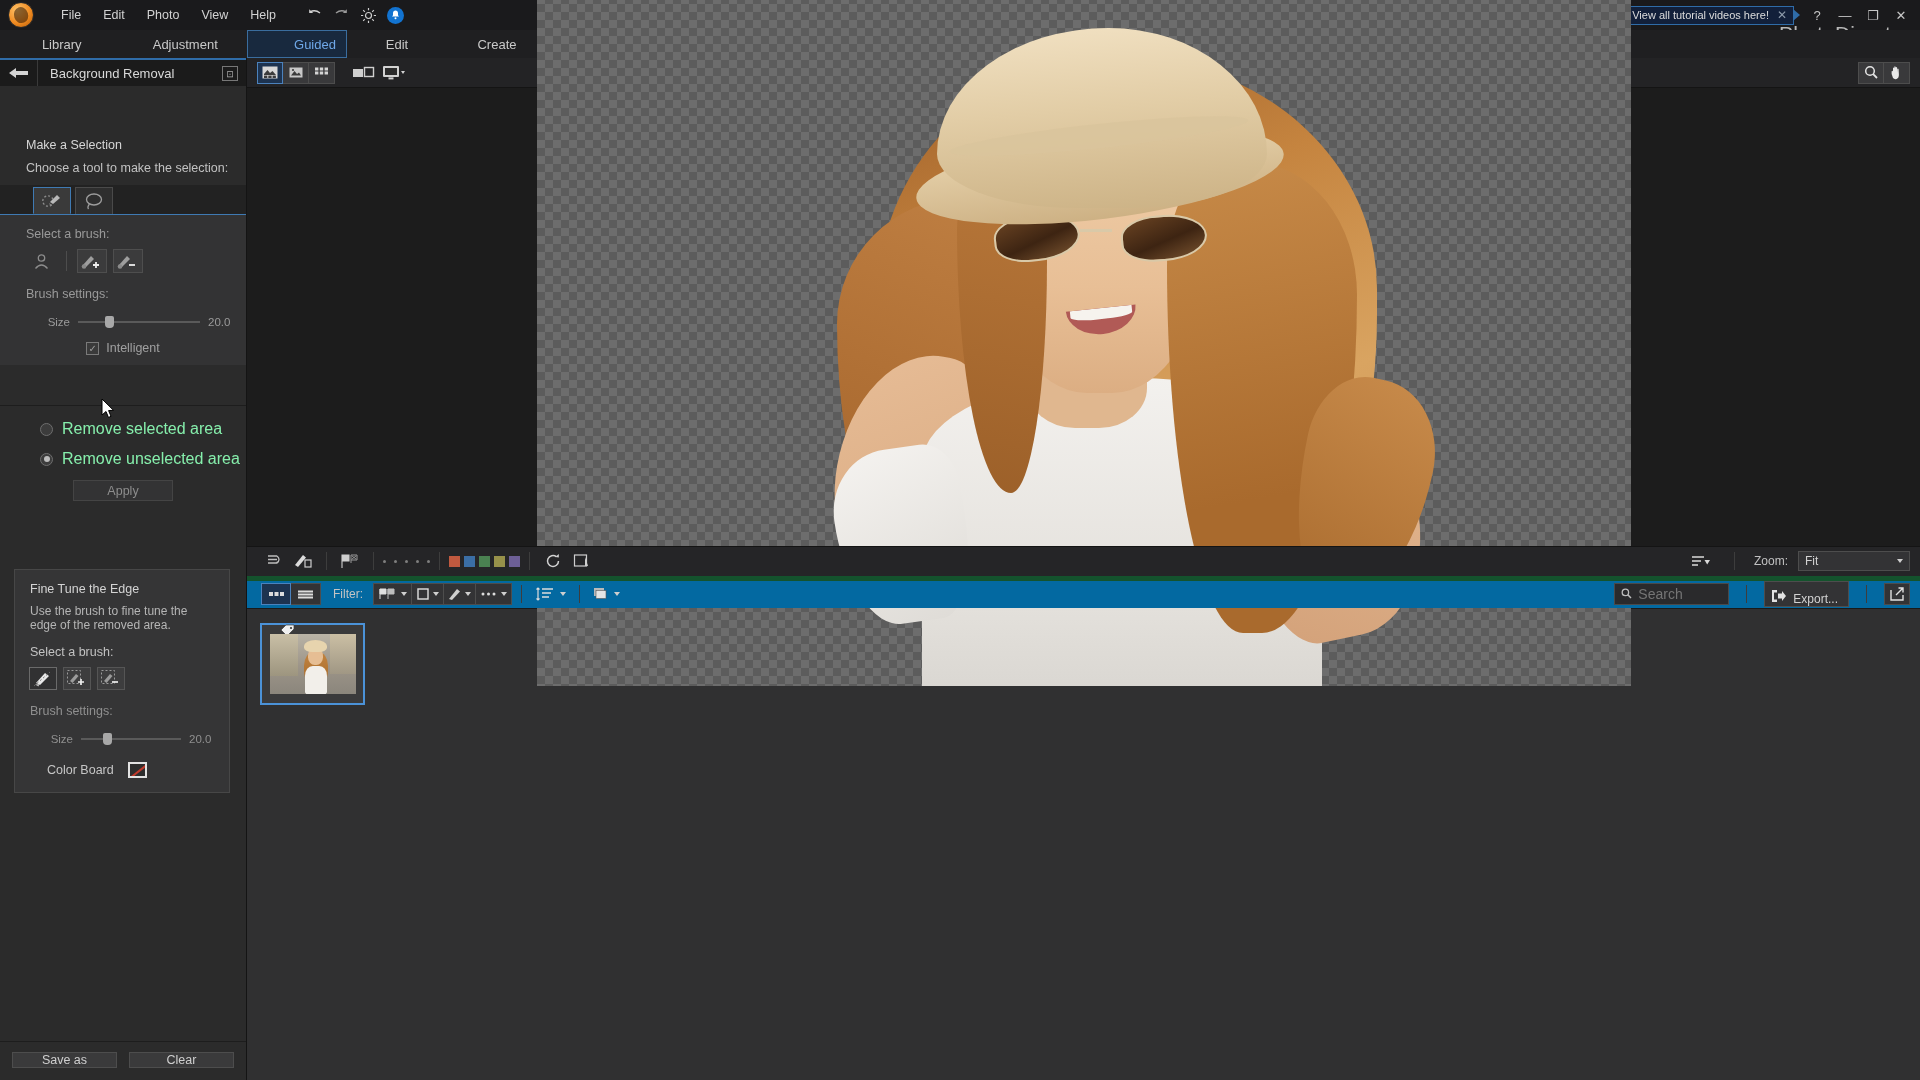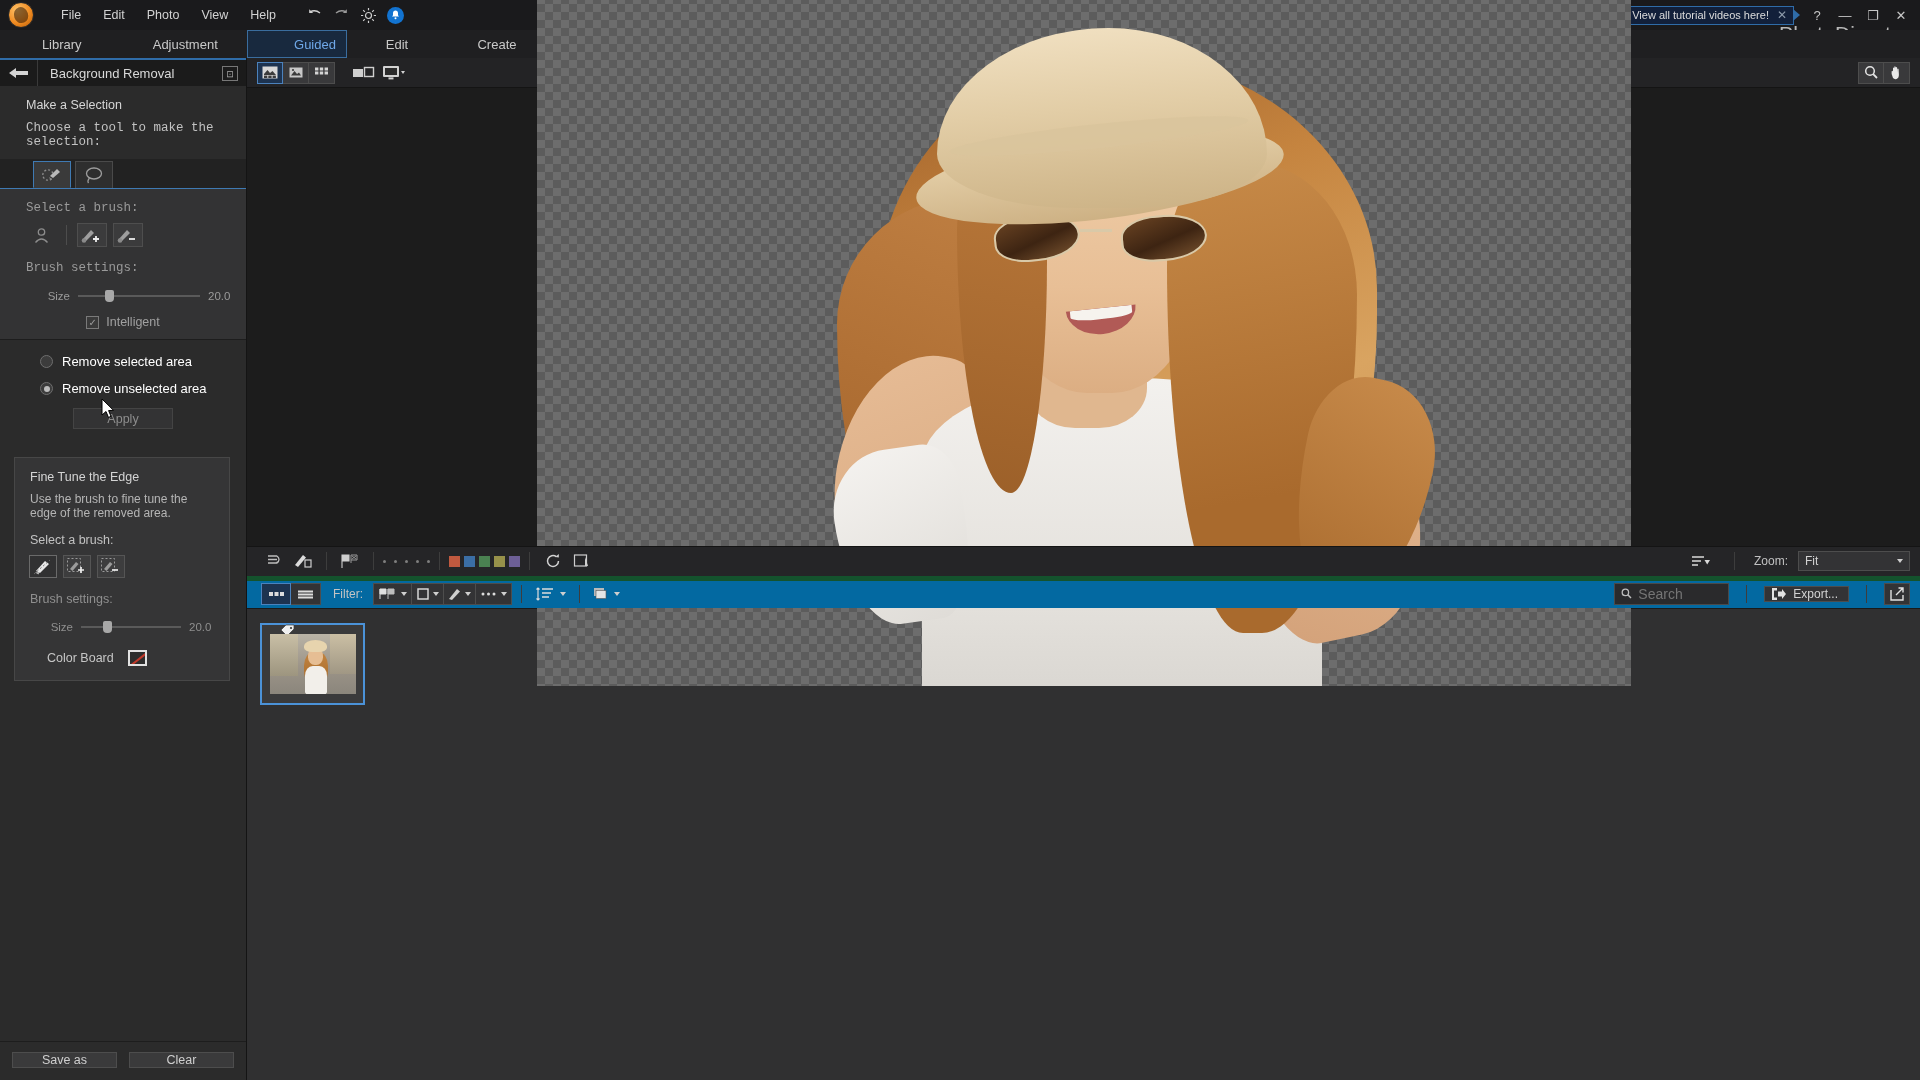--- a/index.html
+++ b/index.html
@@ -89,40 +89,40 @@
   .mtab.active {
     color: #6fa8e8; background: #18293e; border: 1px solid #3a6d9e; padding-left: 36px;
   }
 
   
   .bodyrow { flex: 1; display: flex; min-height: 0; }
 
   
   .leftpanel {
     width: 247px; background: #2b2b2b; display: flex; flex-direction: column;
-    border-right: 1px solid #141414; flex: none; position: relative;
+    border-right: 1px solid #141414; flex: none; position: relative; gap: 40px;
   }
   .lp-header {
     height: 28px; background: #1b1b1b; display: flex; align-items: center;
     border-top: 2px solid #2f6ca8; position: relative;
   }
   .lp-back {
     width: 38px; height: 26px; display: flex; align-items: center; justify-content: center;
     border-right: 1px solid #3a3a3a; cursor: default;
   }
   .lp-title { font-size: 13px; color: #d9d9d9; margin-left: 12px; }
   .lp-expand {
     position: absolute; right: 8px; top: 6px; width: 16px; height: 15px;
     border: 1px solid #777; display: flex; align-items: center; justify-content: center;
     font-size: 9px; color: #aaa; cursor: default;
   }
 
   .section-a { background: #2b2b2b; padding: 12px 0 0 0; }
   .lbl-main { font-size: 12.5px; color: #d6d6d6; padding: 0 0 0 26px; margin-bottom: 9px; }
-  .lbl-sub  { font-size: 12.5px; color: #c2c2c2; padding: 0 0 0 26px; margin-bottom: 10px; font-family: Liberation Mono, monospace; }
+  .lbl-sub  { font-size: 12.5px; color: #c2c2c2; padding: 0 0 0 26px; margin-bottom: 10px; }
 
   .tooltabs { display: flex; padding-left: 33px; align-items: flex-end; height: 30px;
               border-bottom: 1px solid #3f7ab3; background: #222; }
   .tooltab {
     width: 38px; height: 27px; display: flex; align-items: center; justify-content: center;
     border: 1px solid #4a4a4a; border-bottom: none; background: #2e2e2e; cursor: default;
   }
   .tooltab.active { background: #3a3a3a; border: 1px solid #3f7ab3; border-bottom: 1px solid #3a3a3a; }
   .tooltab + .tooltab { margin-left: 4px; }
 
@@ -153,21 +153,21 @@
   }
   .chklabel { font-size: 12.5px; color: #a0a0a0; }
 
   .section-b { background: #2b2b2b; padding: 14px 0 10px; border-top: 1px solid #1d1d1d; }
   .radiorow { display: flex; align-items: center; padding-left: 40px; margin-bottom: 12px; gap: 9px; cursor: default; }
   .radio {
     width: 13px; height: 13px; border-radius: 50%; border: 1px solid #6e6e6e; background: #3c3c3c;
     display: flex; align-items: center; justify-content: center; flex: none;
   }
   .radio.on::after { content: ""; width: 6px; height: 6px; border-radius: 50%; background: #bdbdbd; }
-  .radiolabel { font-size: 13px; color: #ffffff; }
+  .radiolabel { font-size: 16px; color: #86efac; }
 
   .applywrap { display: flex; justify-content: center; margin-top: 2px; }
   .applybtn {
     width: 100px; height: 21px; background: #333334; border: 1px solid #444;
     display: flex; align-items: center; justify-content: center;
     font-size: 12.5px; color: #8d8d8d; cursor: default;
   }
 
   .finetune {
     margin: 18px 16px 0 14px; background: #353536; border: 1px solid #474747;
@@ -377,21 +377,21 @@
   .fb-right { position: absolute; right: 10px; display: flex; align-items: center; gap: 8px; }
   .searchbox {
     width: 115px; height: 22px; background: #2a2a2c; border: 1px solid #4a4a4a;
     display: flex; align-items: center; padding: 0 6px; gap: 6px;
   }
   .searchbox input {
     flex: 1; background: transparent; border: none; outline: none;
     color: #b9b9b9; font-size: 14px; font-family: inherit;
   }
   .exportbtn {
-    height: 16px; padding: 0 10px 0 6px; display: flex; align-items: flex-start; gap: 6px;
+    height: 26px; padding: 0 10px 0 6px; display: flex; align-items: flex-end; gap: 6px;
     background: #333335; border: 1px solid #4d4d4d; font-size: 12px; color: #d2d2d2; cursor: default;
   }
   .sqbtn {
     width: 26px; height: 22px; display: flex; align-items: center; justify-content: center;
     background: #333335; border: 1px solid #4d4d4d; cursor: default;
   }
 
   .filmstrip {
     flex: 1; background: #303031; display: flex; align-items: flex-start;
     padding: 14px 0 0 13px; min-height: 0; border-top: 1px solid #1a1a1a;

